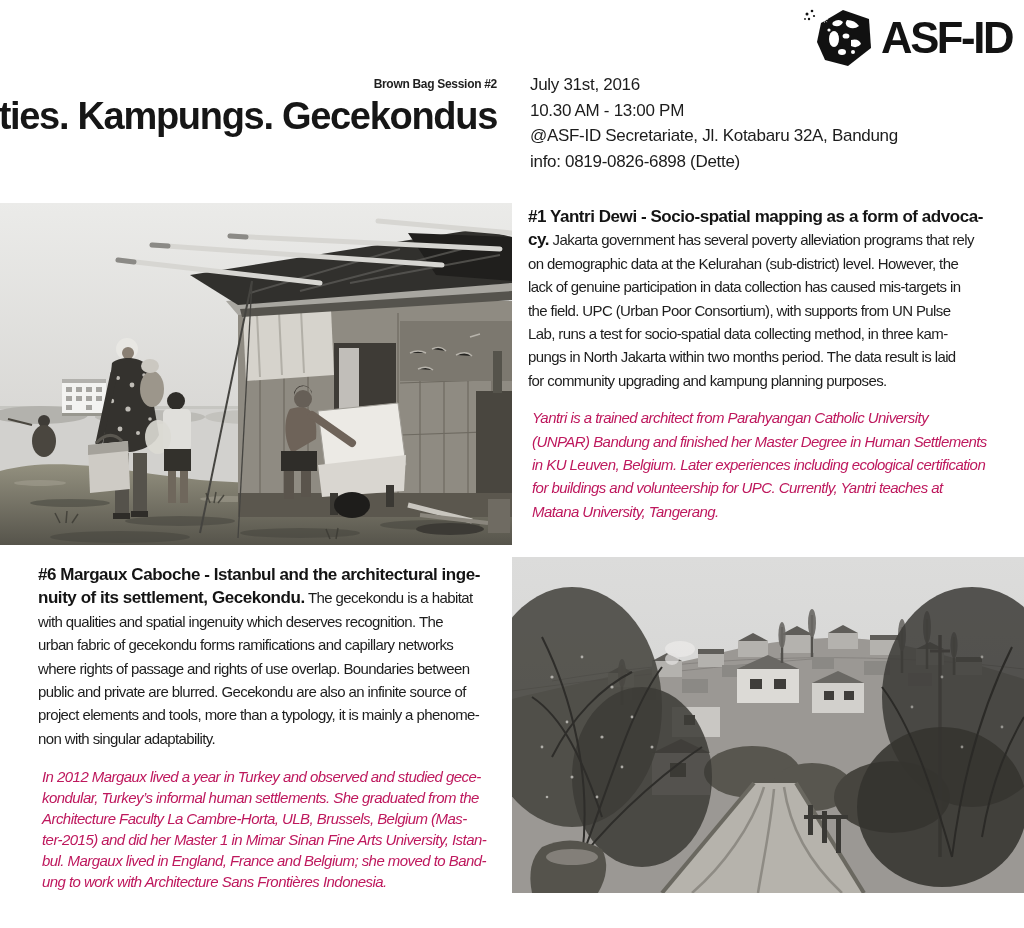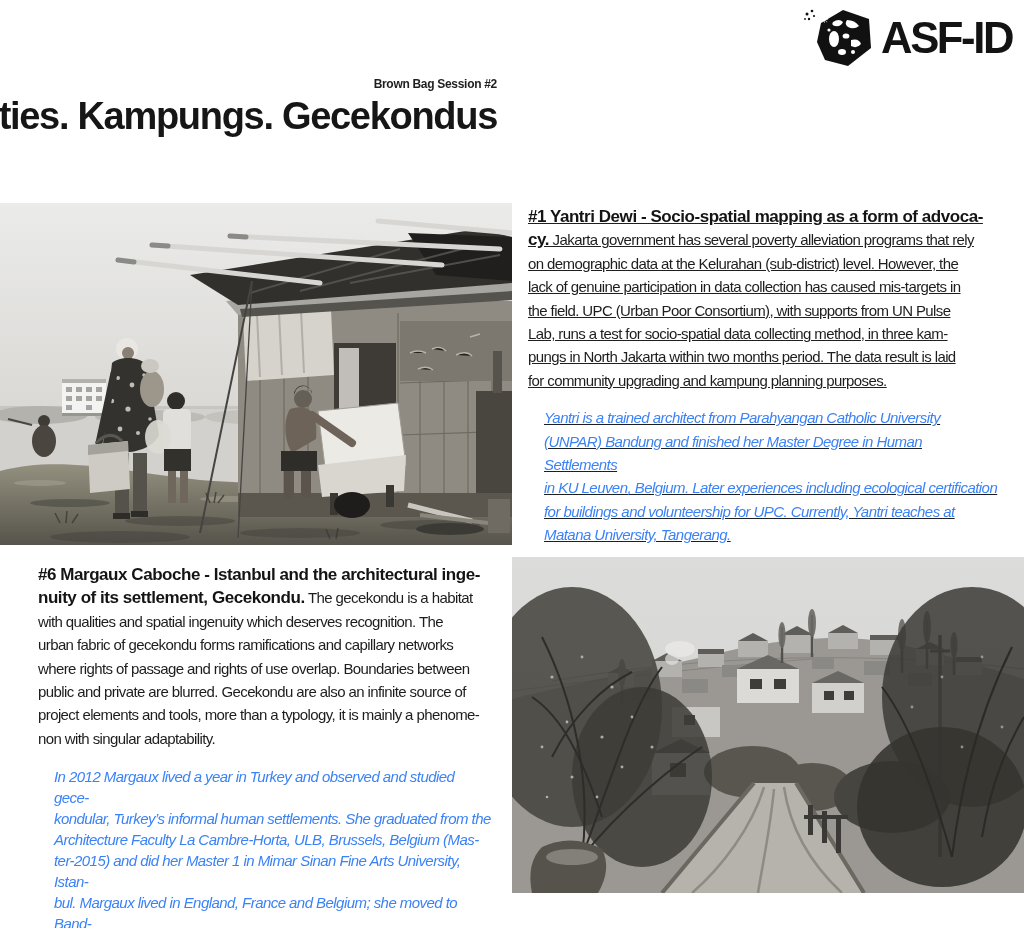--- a/index.html
+++ b/index.html
@@ -12,25 +12,25 @@
   .logo-mark{width:72px;height:60px;margin-right:2px;}
   .logo-text{font-size:45px;font-weight:700;letter-spacing:-2.5px;color:#131313;line-height:60px;transform:scaleX(.97);transform-origin:right center;}
   
   .header-left{position:absolute;top:74px;right:527px;text-align:right;white-space:nowrap;}
   .session-label{font-size:12px;font-weight:700;letter-spacing:-.3px;line-height:21px;}
   .page-title{font-size:38px;font-weight:700;letter-spacing:-1.3px;line-height:33px;margin-top:5px;color:#161616;}
   .host-label{font-size:21px;letter-spacing:-.5px;line-height:28px;margin-top:2px;color:#222;}
   .event-details{position:absolute;left:530px;top:72px;font-size:17px;line-height:25.5px;letter-spacing:-.3px;white-space:pre-line;color:#1c1c1c;}
   
   .col{position:absolute;}
-  .col-right{left:528px;top:205px;width:486px;text-decoration:underline;}
+  .col-right{left:528px;top:205px;width:486px;}
   .col-left{left:38px;top:563px;width:470px;}
   p.lead{margin:0;white-space:pre-line;font-size:15px;line-height:23.4px;letter-spacing:-.6px;color:#1d1d1d;}
   p.lead .h{font-weight:700;font-size:17px;letter-spacing:-.45px;color:#141414;}
-  p.bio{white-space:pre-line;font-style:italic;font-size:15px;letter-spacing:-.55px;color:#3b82f6;margin:16px;}
+  p.bio{white-space:pre-line;font-style:italic;font-size:15px;letter-spacing:-.55px;color:#be185d;margin:4px;}
   .col-right p.bio{margin-top:14px;line-height:23.4px;}
   .col-left p.bio{margin-top:16px;line-height:21px;}
   
   .photo{position:absolute;display:block;}
   .photo-1{left:0;top:203px;width:512px;height:342px;}
   .photo-2{left:512px;top:557px;width:512px;height:336px;}
 </style>
 </head>
 <body>
 
@@ -62,20 +62,24 @@
       </g>
     </svg>
     <span class="logo-text">ASF-ID</span>
   </div>
 
   <div class="header-left">
     <div class="session-label">Brown Bag Session #2</div>
     <div class="page-title">Cities. Kampungs. Gecekondus</div>
   </div>
 
+  <div class="event-details">July 31st, 2016
+10.30 AM - 13:00 PM
+@ASF-ID Secretariate, Jl. Kotabaru 32A, Bandung
+info: 0819-0826-6898 (Dette)</div>
 
   <svg class="photo photo-1" viewBox="0 0 512 342" preserveAspectRatio="none" aria-hidden="true">
     <defs>
       <linearGradient id="sky1" x1="0" y1="0" x2="0" y2="1">
         <stop offset="0" stop-color="#ebebe9"></stop>
           <stop offset="1" stop-color="#d7d6d3"></stop>
       </linearGradient>
       <linearGradient id="ground1" x1="0" y1="0" x2="0" y2="1">
         <stop offset="0" stop-color="#93907f"></stop>
           <stop offset="1" stop-color="#56544b"></stop>

